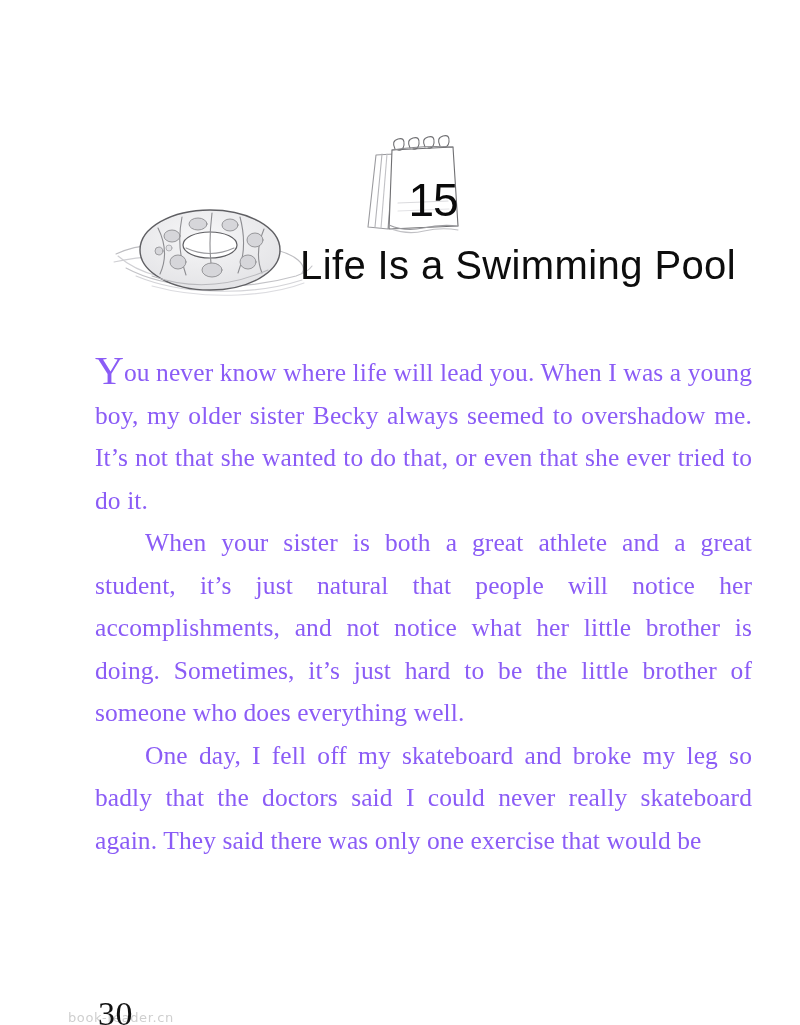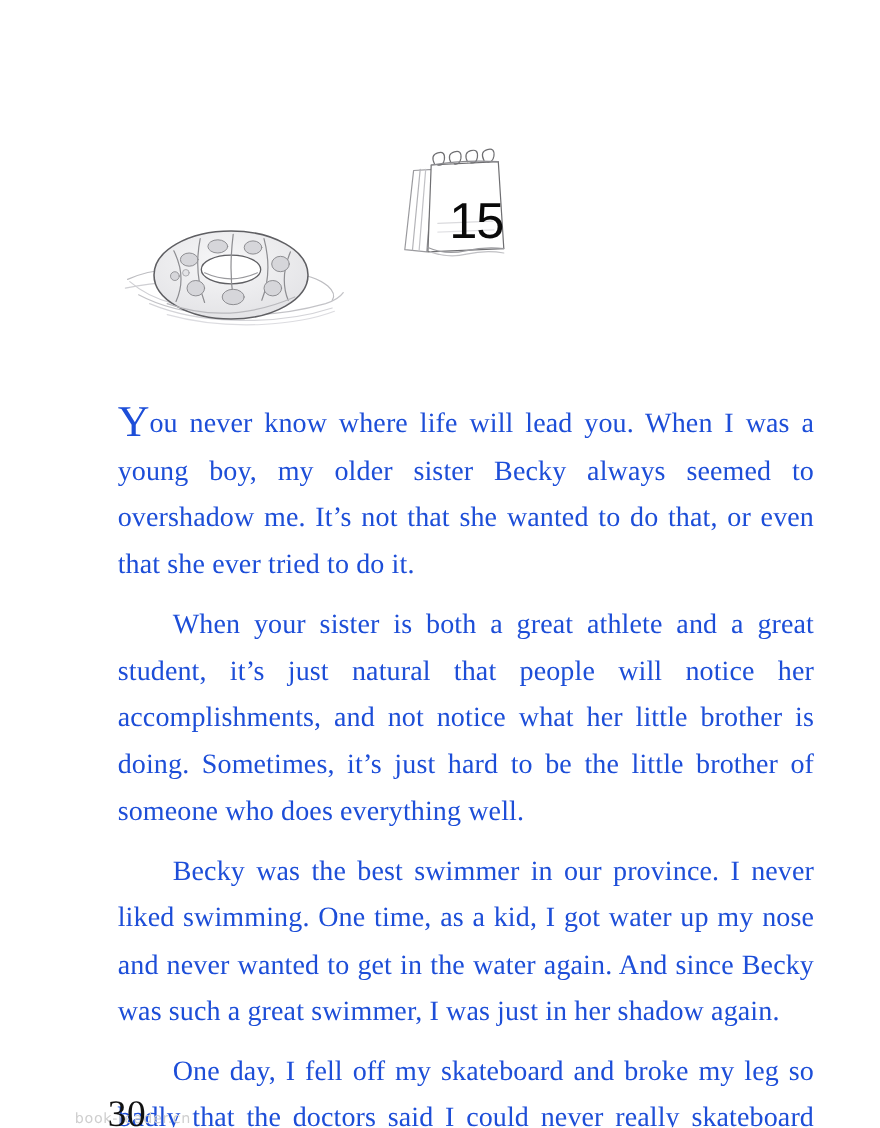--- a/index.html
+++ b/index.html
@@ -80,27 +80,27 @@
 
   
   .body-text {
     position: absolute;
     left: 95px;
     top: 352px;
     width: 657px;
   }
 
   .body-text p {
-    margin: 12px;
+    margin: 0;
     font-size: 25.5px;
     line-height: 42.5px;
     text-align: justify;
     text-justify: inter-word;
     text-indent: 50px;
-    color: #1d4ed8;
+    color: #8b5cf6;
     letter-spacing: 0.1px;
   }
   .body-text p.first {
     text-indent: 0;
   }
   .body-text p.last-partial {
     text-align: justify;
   }
 
   .initial-cap {
@@ -213,28 +213,28 @@
         <ellipse cx="136" cy="66" rx="8" ry="7" fill="#d6d6da" stroke="#8d8d91" stroke-width="0.9"></ellipse>
         <ellipse cx="100" cy="74" rx="10" ry="7" fill="#d6d6da" stroke="#8d8d91" stroke-width="0.9"></ellipse>
         <ellipse cx="66" cy="66" rx="8" ry="7" fill="#d6d6da" stroke="#8d8d91" stroke-width="0.9"></ellipse>
         <circle cx="47" cy="55" r="4" fill="#d6d6da" stroke="#8d8d91" stroke-width="0.8"></circle>
         <circle cx="57" cy="52" r="3" fill="#e3e3e6" stroke="#9c9ca0" stroke-width="0.7"></circle>
 
         <path d="M40 80 q56 20 116 -6" stroke="#b9b9bd"></path>
       </svg>
     </div>
 
+    <div class="chapter-title">Life Is a Swimming Pool</div>
   </div>
 
   <div class="body-text">
     <p class="first"><span class="initial-cap">Y</span><span>ou never know where life will lead you. When I was a young boy, my older sister Becky always seemed to overshadow me. It’s not that she wanted to do that, or even that she ever tried to do it.</span></p>
 
     <p><span>When your sister is both a great athlete and a great student, it’s just natural that people will notice her accomplishments, and not notice what her little brother is doing. Sometimes, it’s just hard to be the little brother of someone who does everything well.</span></p>
 
-    <p><span>Becky was the best swimmer in our province. I never liked swimming. One time, as a kid, I got water up my nose and never wanted to get in the water again. And since Becky was such a great swimmer, I was just in her shadow again.</span></p>
 
 
     <p class="last-partial"><span>One day, I fell off my skateboard and broke my leg so badly that the doctors said I could never really skateboard again. They said there was only one exercise that would be</span></p>
   </div>
 
   <div class="page-footer">
     <div class="watermark">book-reader.cn</div>
     <div class="page-number">30</div>
   </div>
 

